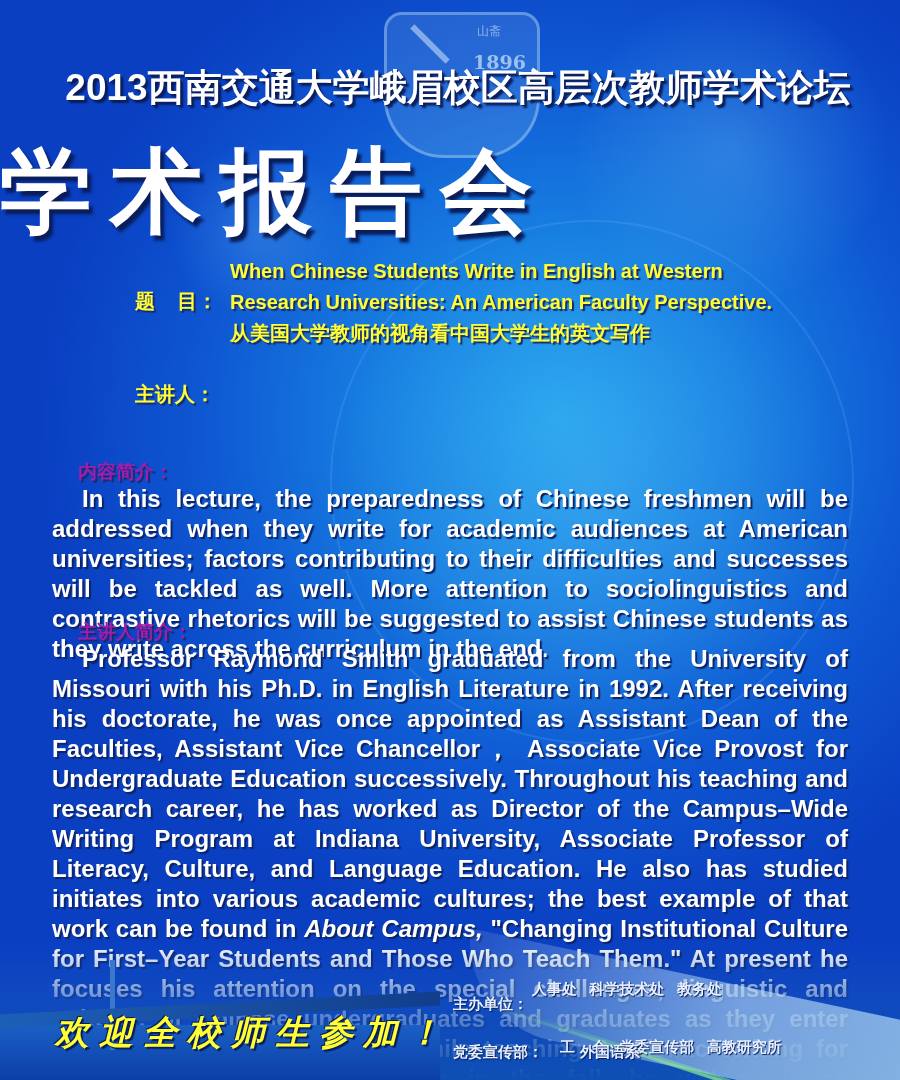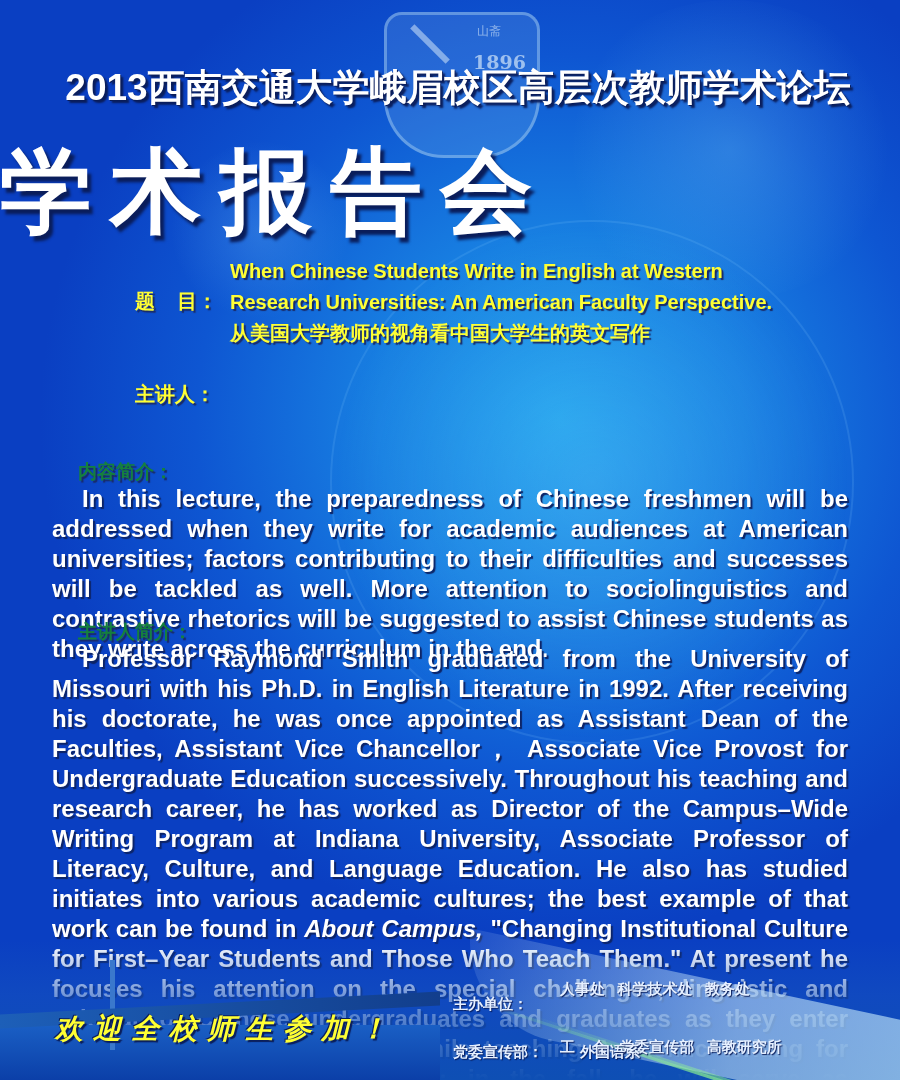--- a/index.html
+++ b/index.html
@@ -36,21 +36,21 @@
     font-size: 92px; font-weight: bold; color: #ffffff; letter-spacing: 18px;
     text-shadow: 4px 5px 3px #0a1d5a;
   }
 
   .info { position: absolute; left: 135px; top: 256px; color: #ffff33; font-weight: bold; text-shadow: 2px 2px 1px #1a2a66; }
   .info-row { display: flex; font-size: 20px; line-height: 31px; height: 31px; }
   .info-label { width: 95px; white-space: pre; letter-spacing: 0px; margin-top: 30px; }
   .info-value { white-space: nowrap; }
 
   .section { position: absolute; left: 52px; width: 796px; color: #ffffff; }
-  .section-title { font-size: 19px; font-weight: bold; color: #15803d; text-shadow: 2px 2px 1px #1a2a66; padding-left: 26px; line-height: 24px; }
+  .section-title { font-size: 19px; font-weight: bold; color: #a21caf; text-shadow: 2px 2px 1px #1a2a66; padding-left: 26px; line-height: 24px; }
   .para {
     font-size: 24px; font-weight: bold; line-height: 30px; text-align: justify;
     text-indent: 30px; text-shadow: 2px 2px 1px #0d2466;
   }
   .para i { font-style: italic; }
 
   .footer {
     position: absolute; left: 0; top: 940px; width: 900px; height: 140px;
     background: linear-gradient(180deg, rgba(20,90,200,0) 0%, rgba(20,80,190,0.6) 40%, #0e4fb4 100%);
   }
@@ -58,21 +58,21 @@
   .bridge-tower { position: absolute; left: 110px; top: 960px; width: 5px; height: 90px; background: #3a78cc; }
   .water { position: absolute; left: 0; top: 1025px; width: 440px; height: 55px; background: linear-gradient(180deg, #1a5fc4, #0b3fa8); }
   .train {
     position: absolute; left: 470px; top: 975px; width: 440px; height: 95px;
     background: linear-gradient(100deg, rgba(210,235,255,0.1), rgba(200,230,250,0.55) 60%, rgba(180,220,245,0.7));
     border-radius: 0 0 0 80px; transform: skewY(12deg);
   }
   .streak { position: absolute; height: 3px; background: linear-gradient(90deg, rgba(120,255,120,0), rgba(150,255,140,0.7)); transform: rotate(18deg); }
 
   .welcome {
-    position: absolute; left: 55px; top: 1010px; font-size: 28px; font-weight: bold;
+    position: absolute; left: 55px; top: 1010px; font-size: 34px; font-weight: bold;
     color: #ffff33; letter-spacing: 10px; font-style: italic;
     text-shadow: 2px 2px 1px #0a1d5a, -1px -1px 0 #0a1d5a;
   }
   .org { position: absolute; color: #e6f0ff; font-size: 15px; font-weight: bold; text-shadow: 1px 1px 1px #0a1d5a; white-space: pre; }
 </style>
 </head>
 <body>
 
 <div class="glow glow1"></div>
 <div class="glow glow2"></div>
@@ -119,16 +119,16 @@
 <div class="water"></div>
 <div class="bridge-tower"></div>
 <div class="bridge-deck"></div>
 <div class="train"></div>
 <div class="streak" style="left:470px;top:1040px;width:260px;"></div>
 <div class="streak" style="left:520px;top:1060px;width:300px;"></div>
 
 <div class="welcome">欢迎全校师生参加！</div>
 
 <div class="org" style="left:453px;top:995px;">主办单位：</div>
-<div class="org" style="left:560px;top:980px;">人事处   科学技术处   教务处</div>
+<div class="org" style="left:532px;top:980px;">人事处   科学技术处   教务处</div>
 <div class="org" style="left:560px;top:1008px;margin-top:30px;">工    会   党委宣传部   高教研究所</div>
 <div class="org" style="left:453px;top:1043px;">党委宣传部：</div>
 <div class="org" style="left:580px;top:1043px;">外国语系</div>
 
 </body></html>

